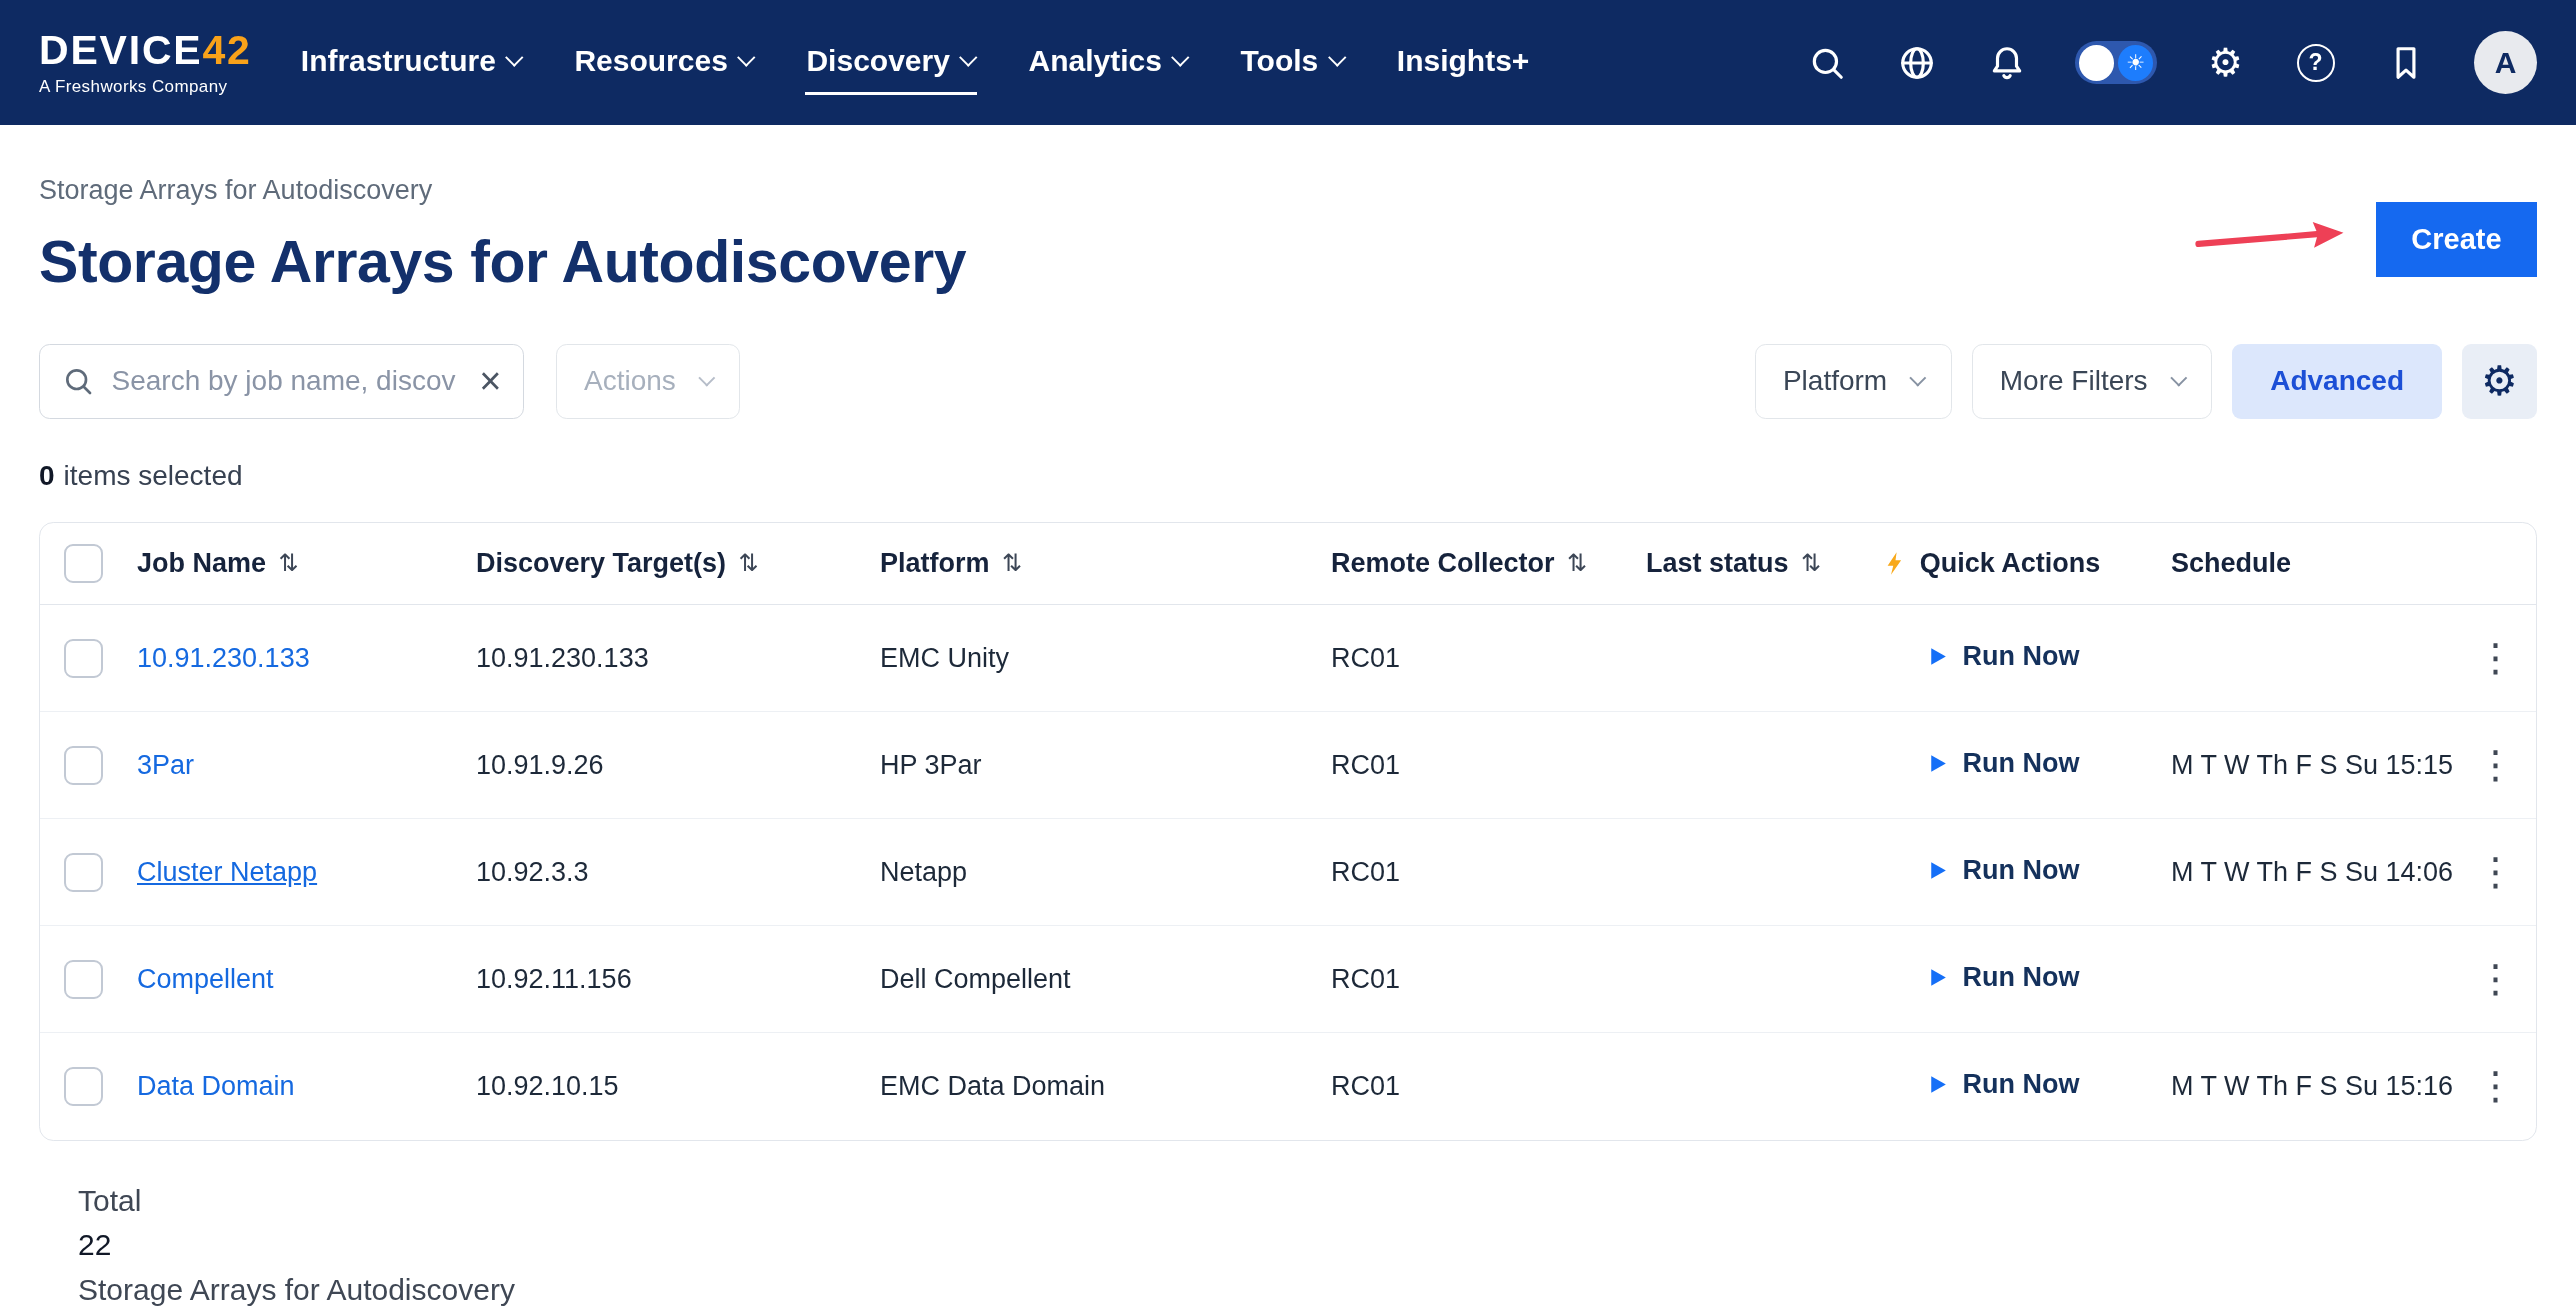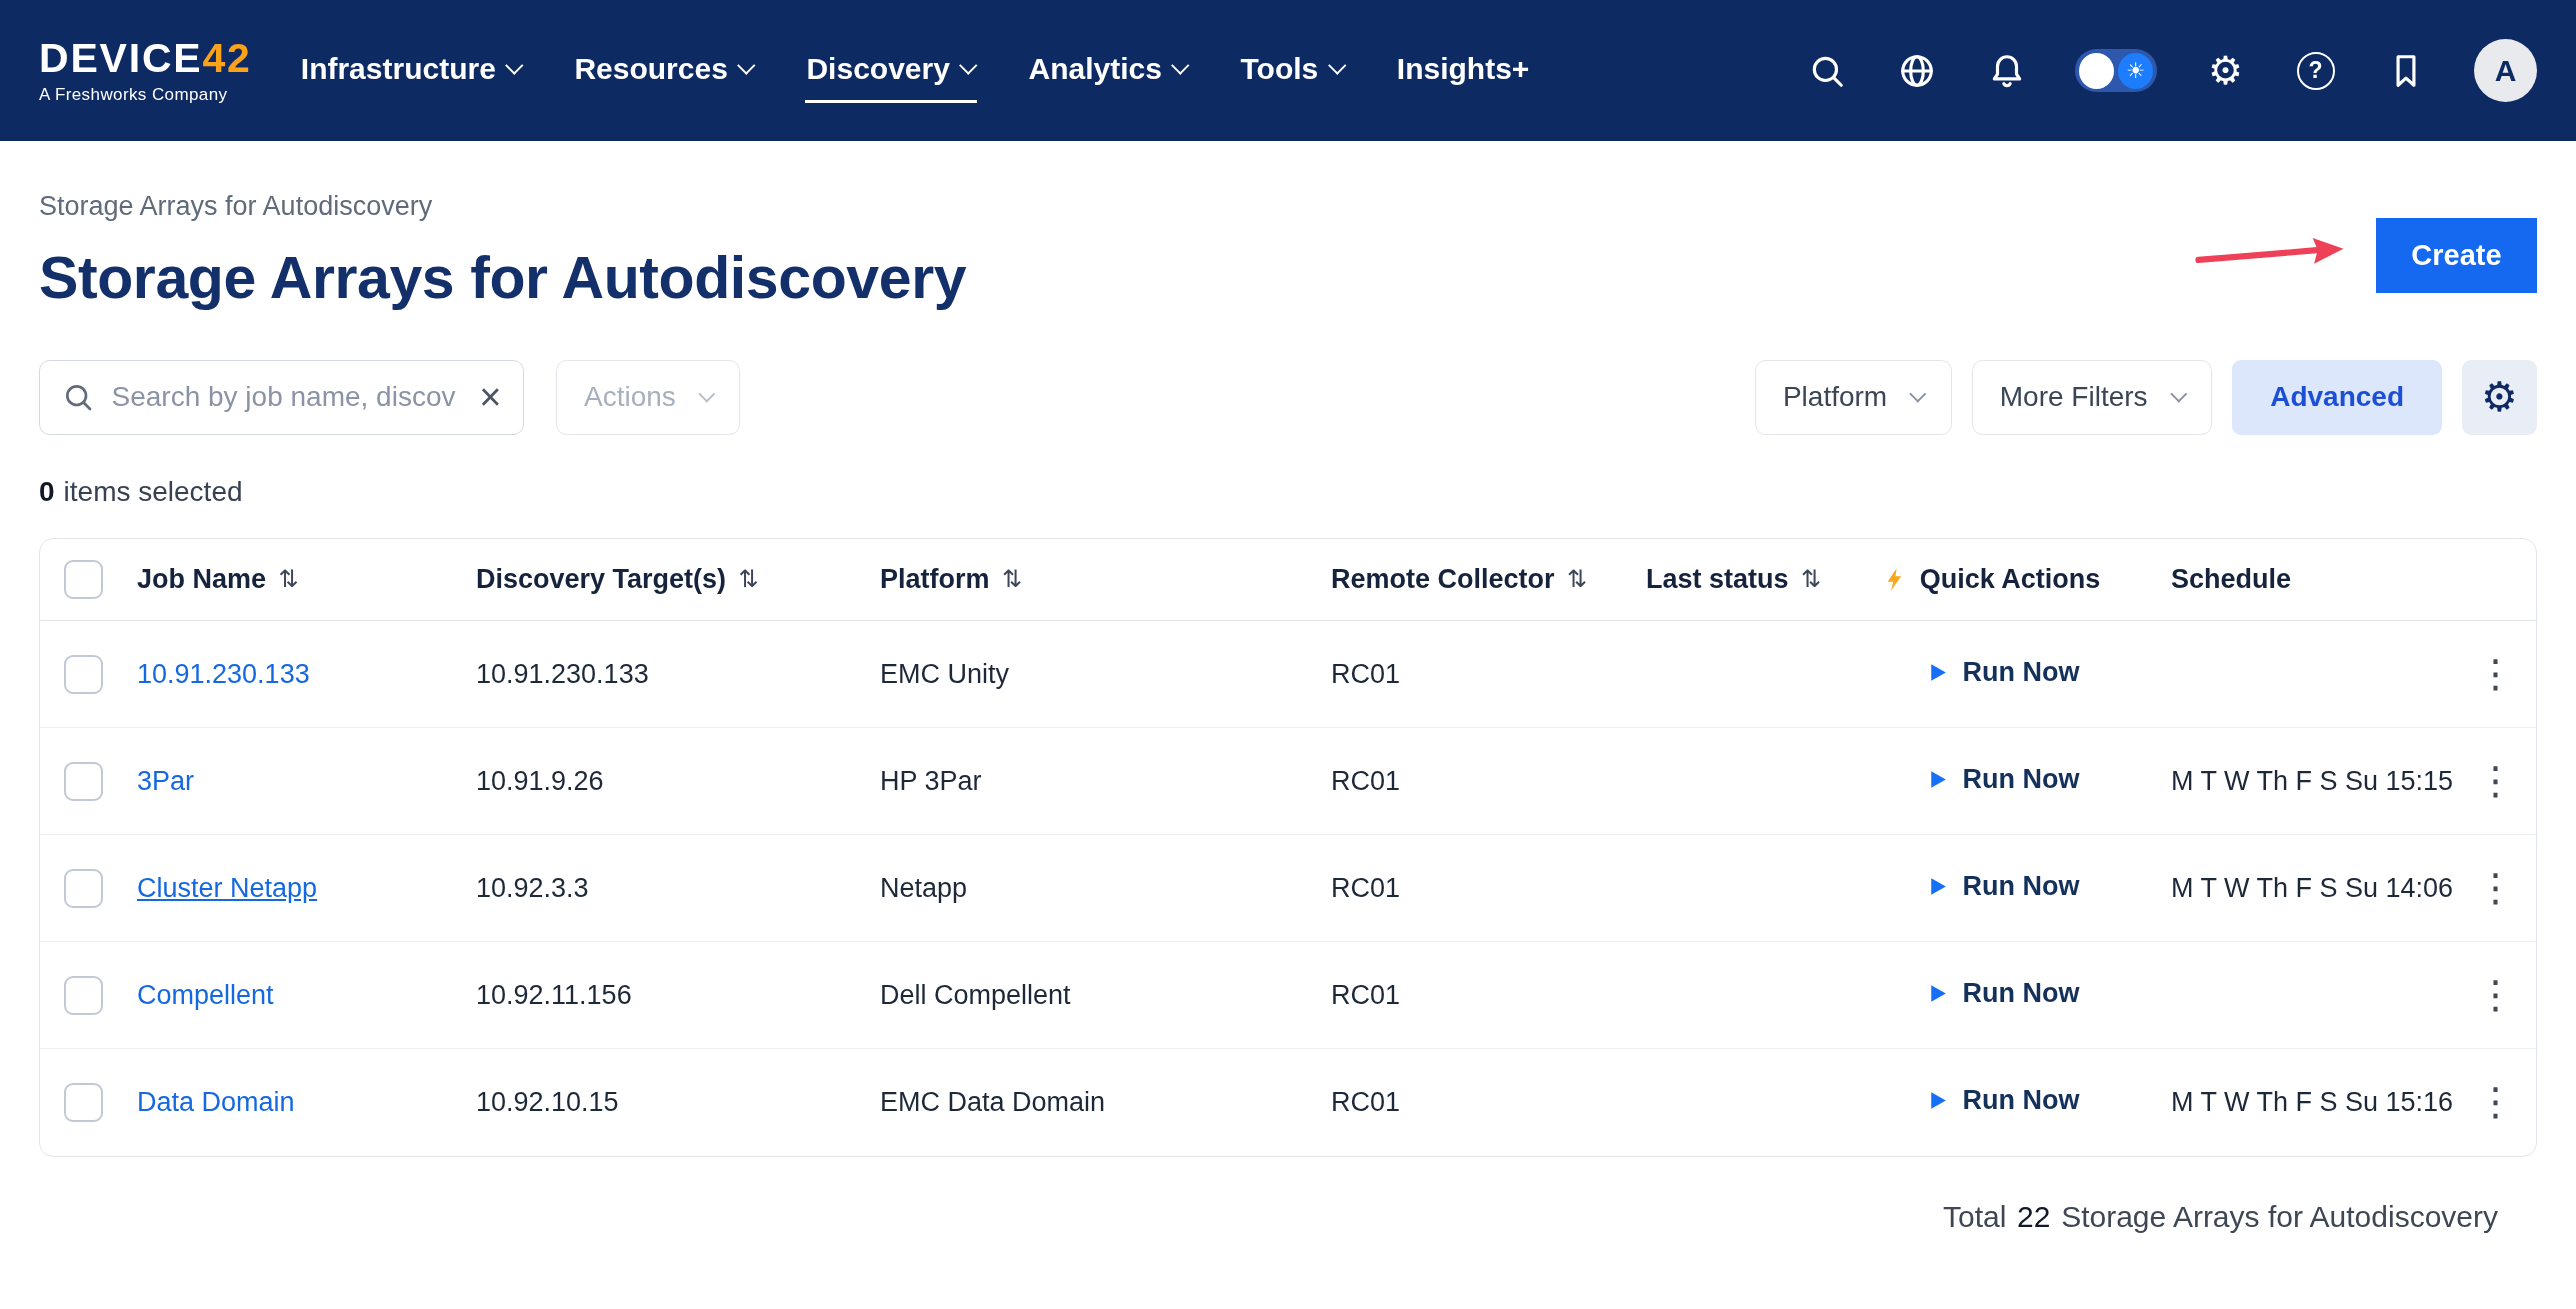--- a/index.html
+++ b/index.html
@@ -1,20 +1,20 @@
 <!DOCTYPE html>
 <html style="font-size:14.3px"><head>
 <meta charset="utf-8">
 <style>
   * { margin:0; padding:0; box-sizing:border-box; }
   html,body { width:2576px; height:1309px; background:#ffffff;
     font-family:"Liberation Sans", sans-serif; overflow:hidden; }
 
   
-  .topnav { height:141px; background:#0e2a62; display:flex; align-items:center;
+  .topnav { height:125px; background:#0e2a62; display:flex; align-items:center;
     padding:0 39px; }
   .logo { display:flex; flex-direction:column; line-height:1; margin-right:36px; min-width:224px; }
   .brand { font-size:41px; font-weight:800; color:#ffffff; letter-spacing:1.8px; }
   .brand .accent { color:#f9a21a; }
   .tagline { font-size:17px; color:#ffffff; margin-top:7.2px; letter-spacing:0.4px; }
   .nav-items { display:flex; align-items:center; gap:50px; }
   .nav-item { display:flex; align-items:center; gap:12.5px; color:#fff; font-size:30px;
     font-weight:600; cursor:pointer; padding:14.3px 1.8px; border-bottom:3.6px solid transparent;text-align:right; }
   .nav-item.active { border-bottom-color:#ffffff; }
   .chev { width:12.5px; height:12.5px; border-right:2.7px solid #fff; border-bottom:2.7px solid #fff;
@@ -87,21 +87,21 @@
   .bolt-svg { width:27px; height:27px; margin-right:10.7px; flex:none; }
   .job-link { color:#1569e0; text-decoration:none; cursor:pointer; font-weight:500; }
   .job-link.u { text-decoration:underline; }
   .run-now { display:inline-flex; align-items:center; gap:12.5px; margin-left:43px;
     cursor:pointer; color:#14315c; font-weight:700; }
   .play-svg { width:25px; height:25px; flex:none; }
   .kebab { font-size:39px; color:#3f4754; cursor:pointer; line-height:1; display:inline-block; padding:0 9px; }
 
   
   .page-footer { display:flex; justify-content:flex-end; align-items:baseline;
-    padding:43px 39px 0; font-size:30px; color:#3f4754; gap:10.7px; }
+    padding:43px 39px 0; font-size:30px; color:#3f4754; gap:10.7px;flex-direction:column; }
   .total-count { font-weight:400; color:#111827; }
 </style>
 </head>
 <body>
 
 <header class="topnav">
   <div class="logo">
     <div class="brand"><span>DEVIC</span><span>E</span><span class="accent">42</span></div>
     <div class="tagline">A Freshworks Company</div>
   </div>

